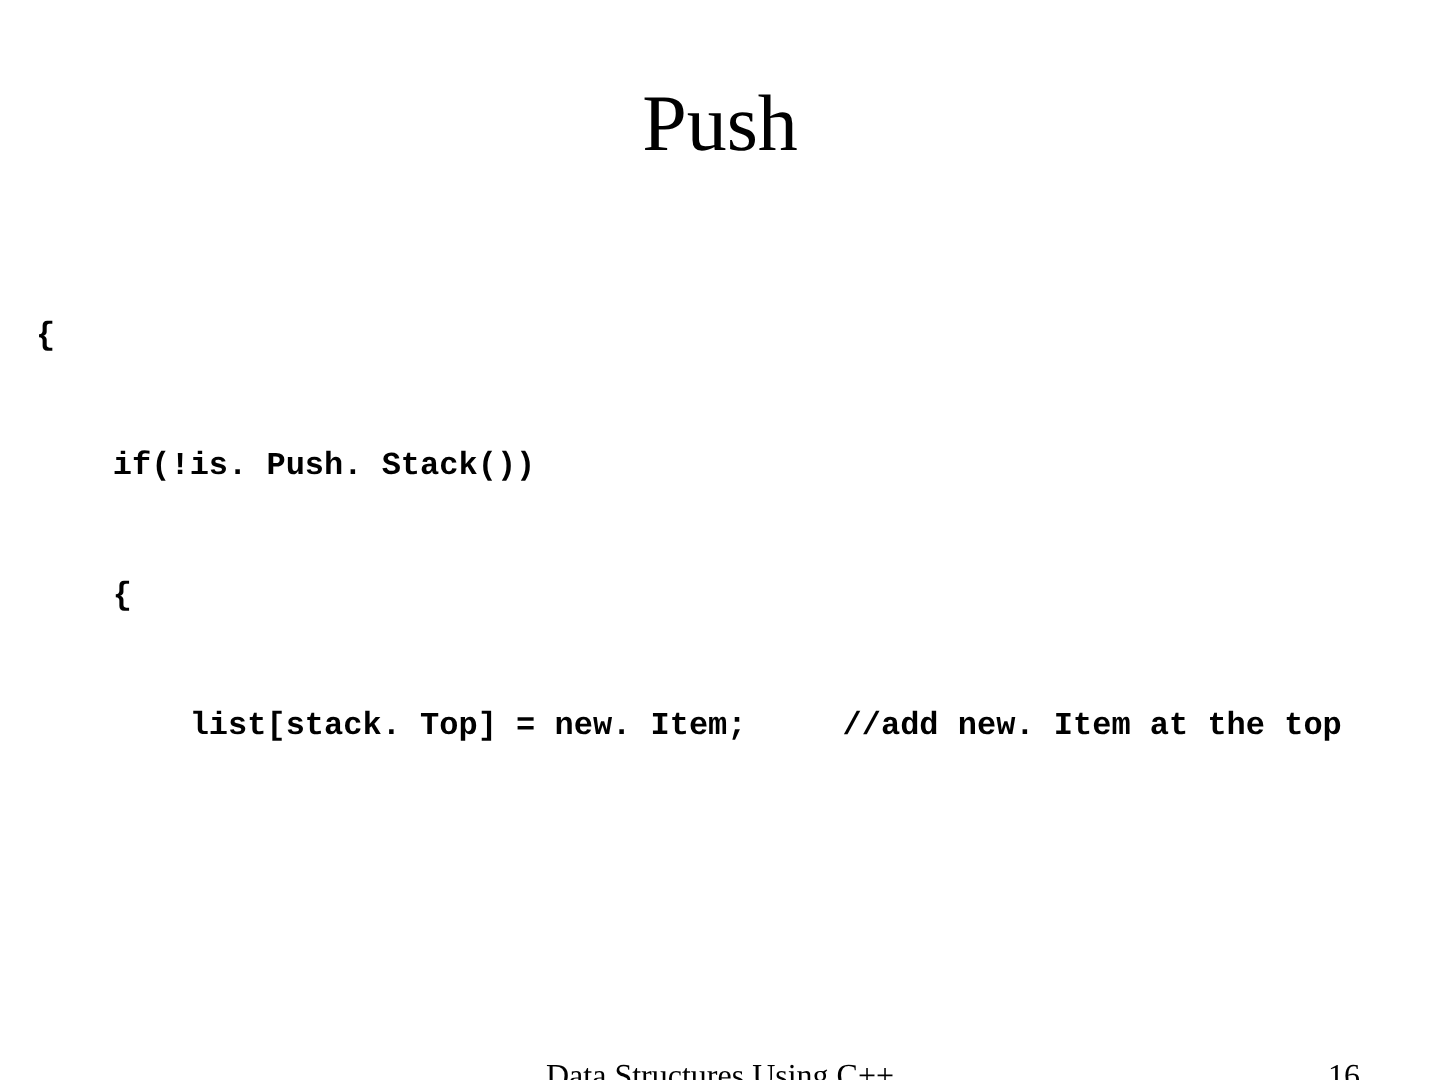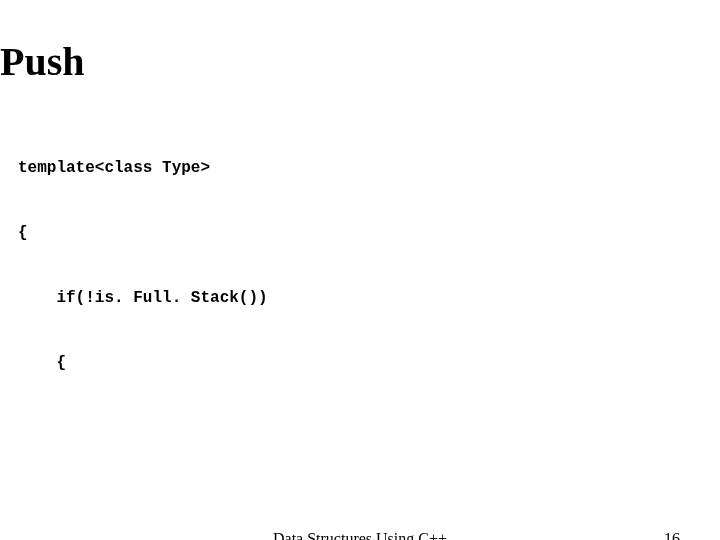--- a/index.html
+++ b/index.html
@@ -12,23 +12,23 @@
     color: #000000;
     position: relative;
   }
   .slide {
     width: 720px;
     height: 540px;
     position: relative;
     box-sizing: border-box;
   }
   .title {
-    text-align: left;
+    text-align: center;
     font-size: 40px;
-    font-weight: bold;
+    font-weight: normal;
     margin-top: 38px;
     margin-bottom: 30px;
   }
   .code {
     font-family: "Courier New", Courier, monospace;
     font-size: 16px;
     font-weight: bold;
     white-space: pre;
     line-height: 1.35;
     margin-left: 18px;
@@ -51,24 +51,24 @@
   }
 </style>
 </head>
 <body>
 
 <div class="slide">
 
   <div class="title">Push</div>
 
   <div class="code">
-    <div>template&lt;class Type&gt;</div>
     <div>{</div>
-    <div>    if(!is. Full. Stack())</div>
+    <div>    if(!is. Push. Stack())</div>
     <div>    {</div>
+    <div>        list[stack. Top] = new. Item;     //add new. Item at the top</div>
     
     
     
     
     
     
   </div>
 
   <div class="footer-center">Data Structures Using C++</div>
   <div class="footer-right">16</div>

